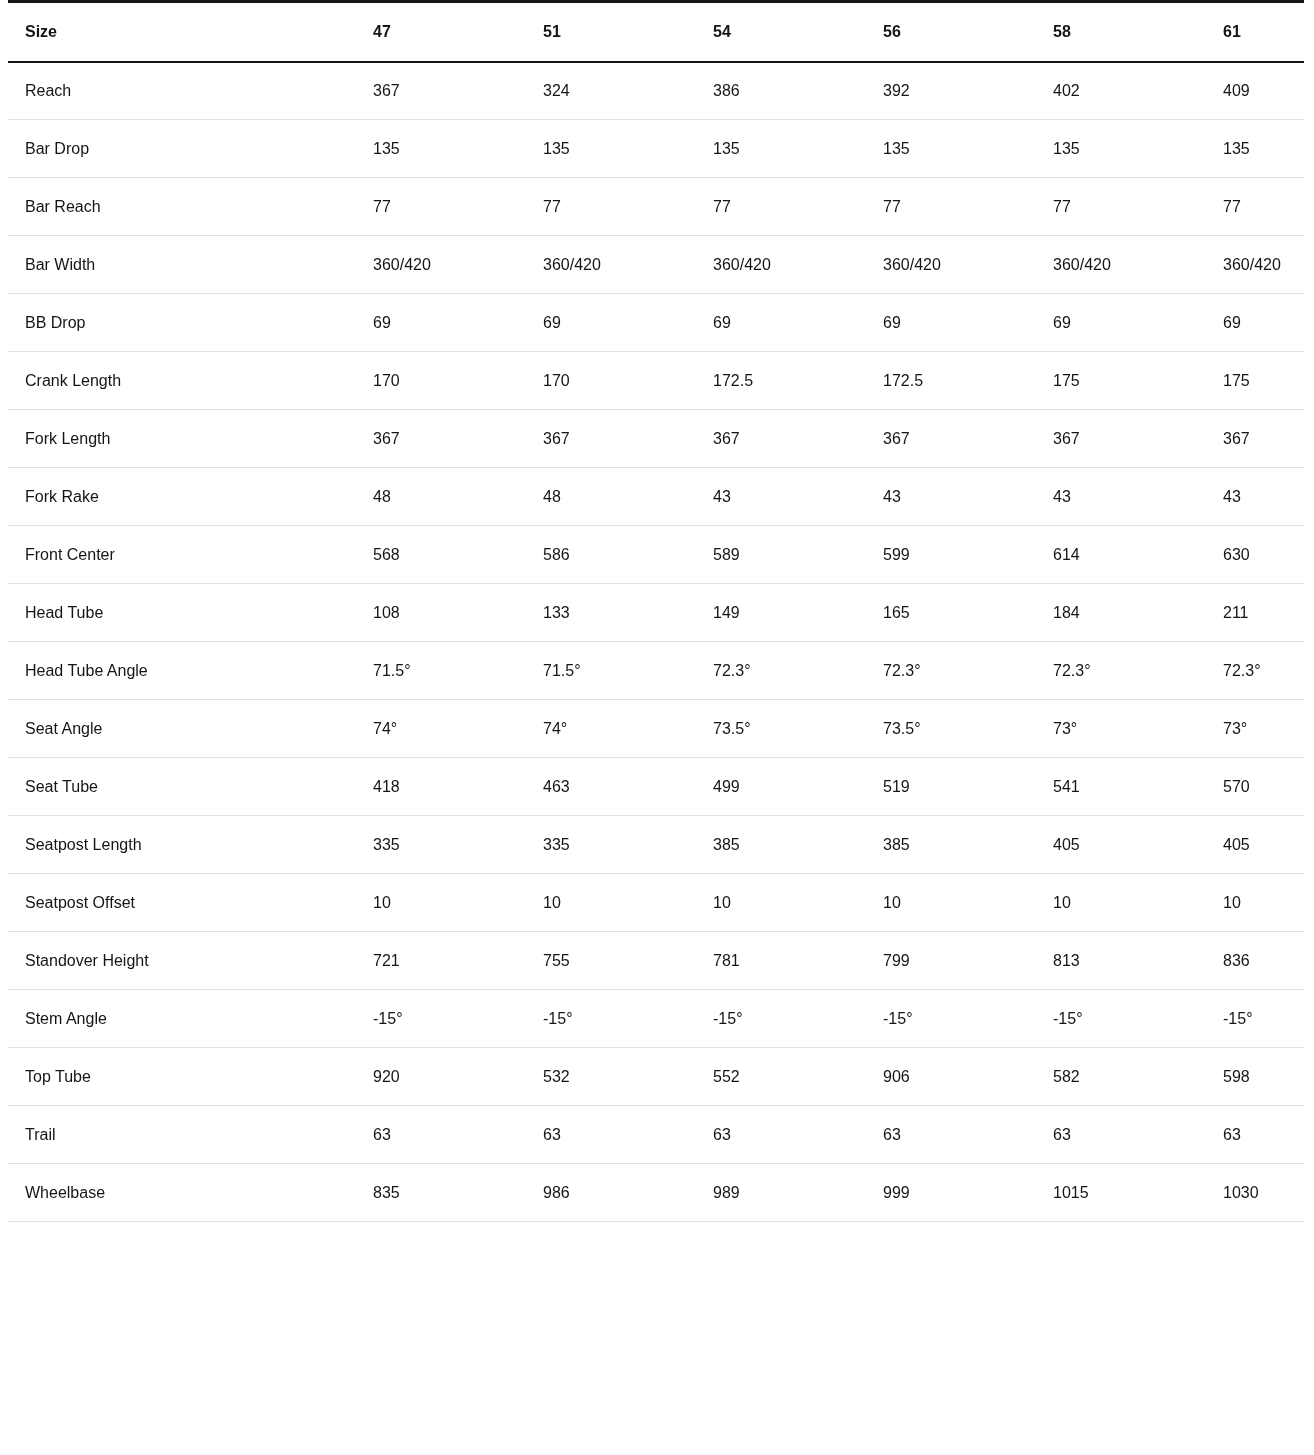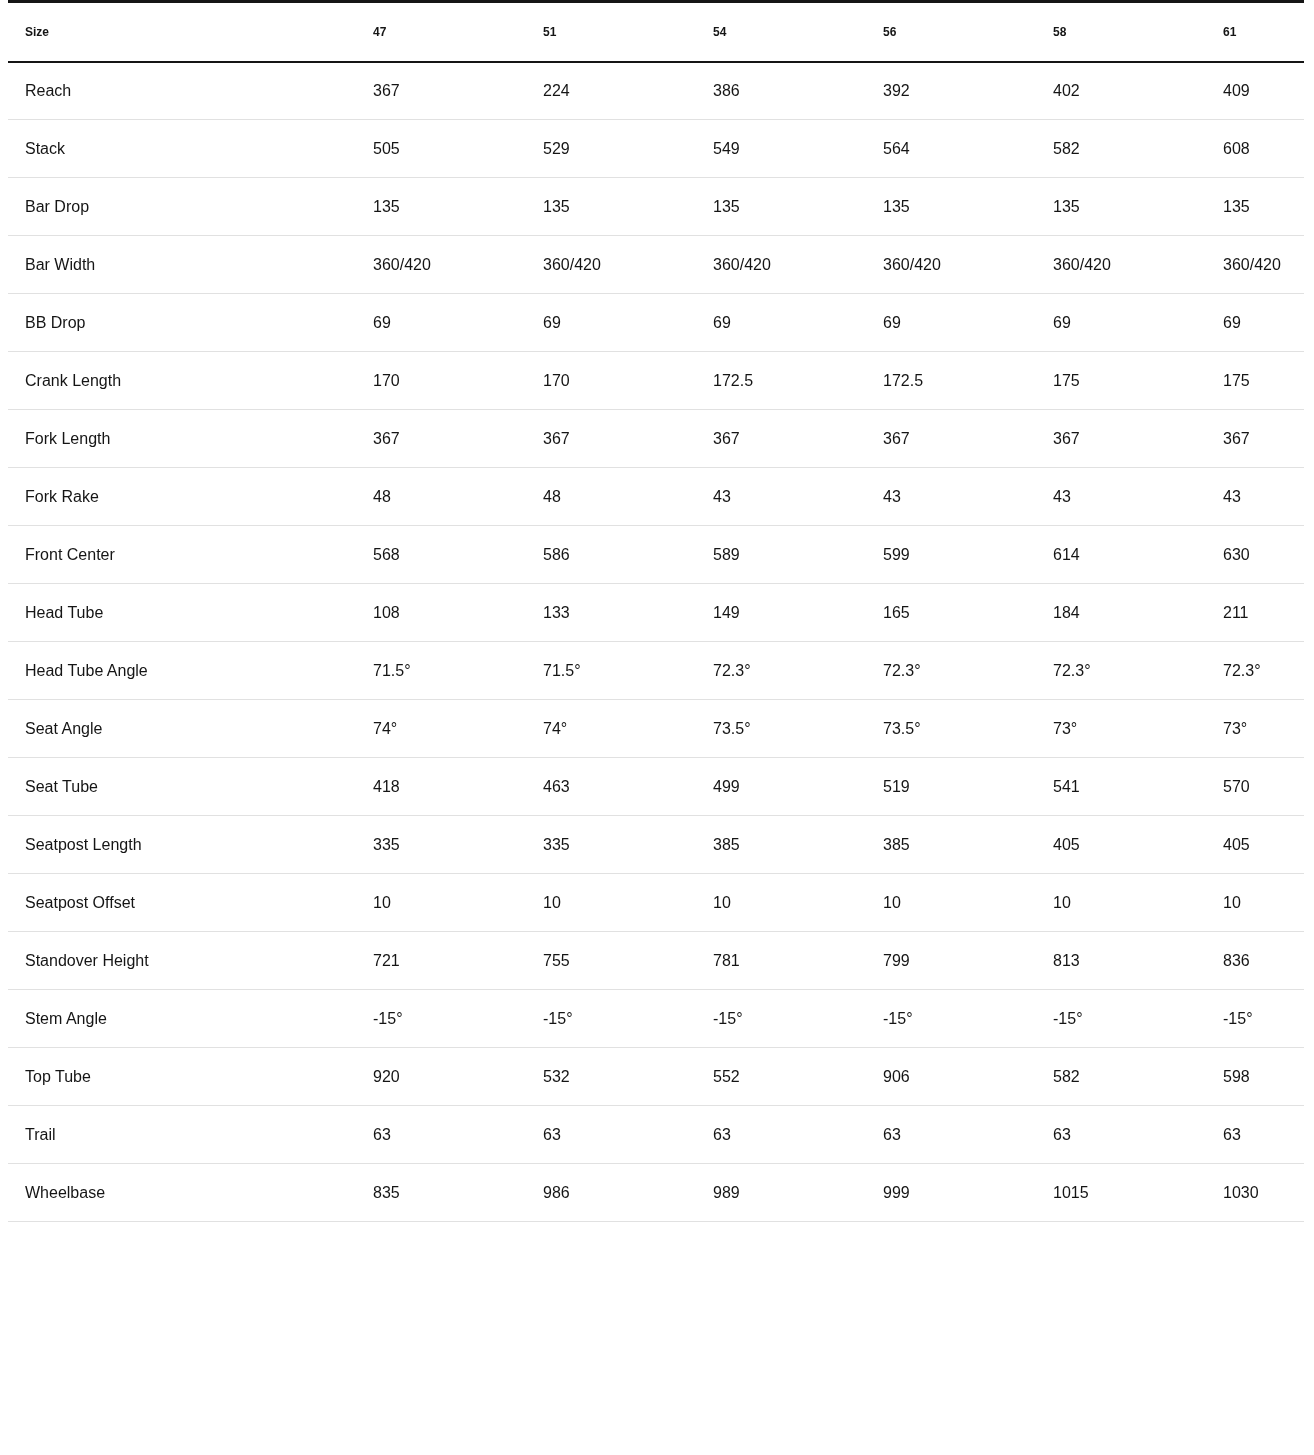--- a/index.html
+++ b/index.html
@@ -18,21 +18,21 @@
     table-layout: fixed;
     width: 1296px;
     border-top: 3px solid #151515;
   }
   col.c-label { width: 348px; }
   col.c-size  { width: 170px; }
   col.c-last  { width: 98px; }
   thead th {
     text-align: left;
     font-weight: 700;
-    font-size: 12px;
+    font-size: 16px;
     height: 60px;
     vertical-align: middle;
     padding-left: 17px;
     border-bottom: 2px solid #151515;
     white-space: nowrap;
   }
   tbody th, tbody td {
     text-align: left;
     font-weight: 400;
     font-size: 16px;
@@ -66,47 +66,47 @@
         <th>56</th>
         <th>58</th>
         <th>61</th>
       </tr>
     </thead>
     <tbody>
 
   <tr>
     <th scope="row">Reach</th>
     <td>367</td>
-    <td>224</td>
+    <td>324</td>
     <td>386</td>
     <td>392</td>
     <td>402</td>
     <td>409</td>
   </tr>
 
-  <tr>
-    <th scope="row">Stack</th>
-    <td>505</td>
-    <td>529</td>
-    <td>549</td>
-    <td>564</td>
-    <td>582</td>
-    <td>608</td>
-  </tr>
 
   <tr>
     <th scope="row">Bar Drop</th>
     <td>135</td>
     <td>135</td>
     <td>135</td>
     <td>135</td>
     <td>135</td>
     <td>135</td>
   </tr>
 
+  <tr>
+    <th scope="row">Bar Reach</th>
+    <td>77</td>
+    <td>77</td>
+    <td>77</td>
+    <td>77</td>
+    <td>77</td>
+    <td>77</td>
+  </tr>
 
   <tr>
     <th scope="row">Bar Width</th>
     <td>360/420</td>
     <td>360/420</td>
     <td>360/420</td>
     <td>360/420</td>
     <td>360/420</td>
     <td>360/420</td>
   </tr>

